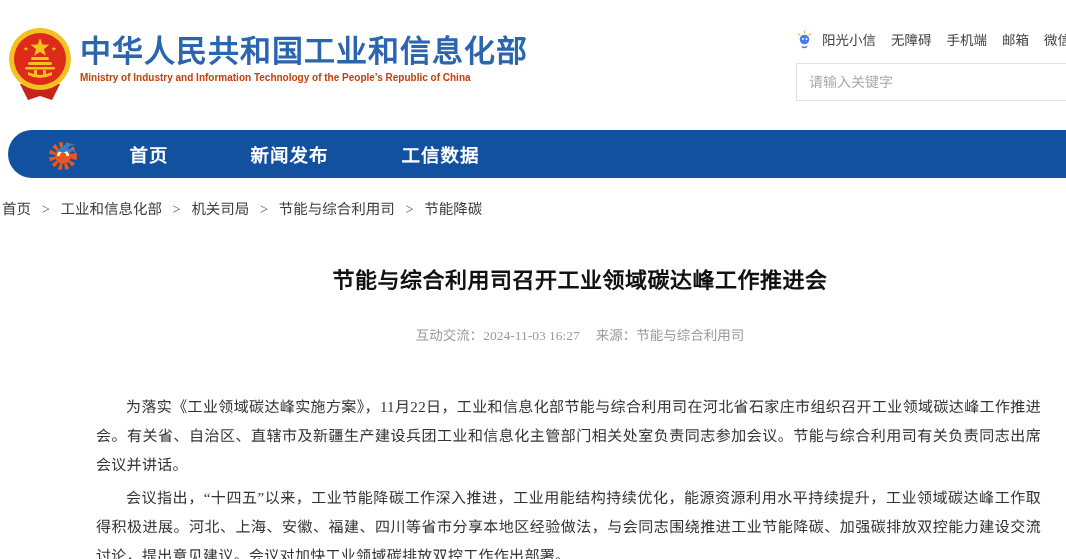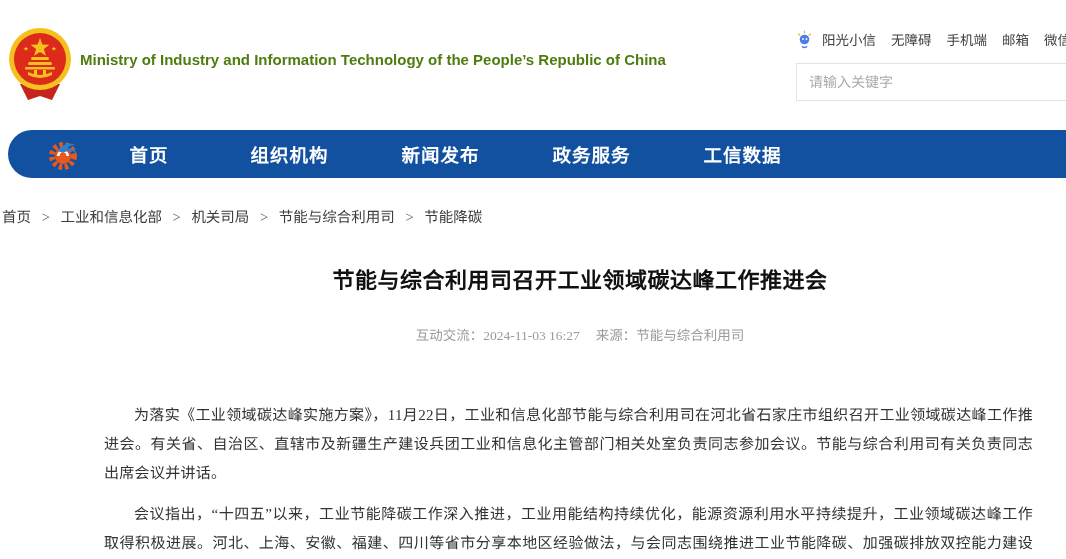--- a/index.html
+++ b/index.html
@@ -25,24 +25,24 @@
   }
   .site-title {
     font-size: 31px;
     font-weight: bold;
     color: #2a65b0;
     letter-spacing: 1px;
     line-height: 36px;
     white-space: nowrap;
   }
   .site-subtitle {
-    margin-top: 17px;
-    font-size: 15px;
-    font-weight: bold;
-    color: #4d7c0f;
+    margin-top: 2px;
+    font-size: 10px;
+    font-weight: bold;
+    color: #c2410c;
     white-space: nowrap;
   }
   .header-right {
     position: absolute;
     left: 796px; top: 29px;
     width: 280px;
   }
   .quick-links {
     display: flex;
     align-items: center;
@@ -94,21 +94,21 @@
     letter-spacing: 1px;
     text-decoration: none;
     cursor: pointer;
     white-space: nowrap;
   }
   .nav-item:first-of-type { width: 130px; }
 
   
   .breadcrumb {
     position: absolute;
-    top: 205px; left: 2px;
+    top: 197px; left: 2px;
     font-family: "Liberation Serif", serif;
     font-size: 14.5px;
     color: #3c3c3c;
     white-space: nowrap;
   }
   .breadcrumb a { color: #3c3c3c; text-decoration: none; cursor: pointer; }
   .breadcrumb .sep { color: #555; padding: 0 7px; }
 
   
   .article-title {
@@ -135,21 +135,21 @@
     position: absolute;
     top: 389px; left: 92px;
     width: 953px;
     font-family: "Liberation Serif", serif;
     font-size: 15px;
     line-height: 29px;
     color: #333;
     text-align: justify;
     letter-spacing: 0.3px;
   }
-  .article-body p { text-indent: 2em; margin: 12px; }
+  .article-body p { text-indent: 2em; margin: 4px; }
 </style>
 </head>
 <body>
 
 <div class="page">
 
   <header>
     <div class="emblem">
       <svg viewBox="0 0 64 78" width="64" height="78">
         <path d="M12 58 L20 74 L32 70 L44 74 L52 58 Z" fill="#c6231a"></path>
@@ -160,20 +160,21 @@
         <polygon points="46,21 47,23.6 49.8,23.7 47.6,25.4 48.4,28.1 46,26.5 43.6,28.1 44.4,25.4 42.2,23.7 45,23.6" fill="#f5c11e" transform="scale(0.62) translate(28,12)"></polygon>
         <rect x="20" y="36" width="24" height="3" rx="1.5" fill="#f5c11e"></rect>
         <rect x="23" y="31" width="18" height="3" rx="1.5" fill="#f5c11e"></rect>
         <rect x="17" y="41" width="30" height="2.5" rx="1.2" fill="#f5c11e"></rect>
         <path d="M20 46 Q32 52 44 46 L44 49 Q32 55 20 49 Z" fill="#f5c11e"></path>
         <rect x="26" y="44" width="3" height="6" fill="#f5c11e"></rect>
         <rect x="35" y="44" width="3" height="6" fill="#f5c11e"></rect>
       </svg>
     </div>
     <div class="titles">
+      <div class="site-title">中华人民共和国工业和信息化部</div>
       <div class="site-subtitle">Ministry of Industry and Information Technology of the People’s Republic of China</div>
     </div>
 
     <div class="header-right">
       <div class="quick-links">
         <span class="sun-icon">
           <svg viewBox="0 0 17 19" width="17" height="19">
             <g stroke="#f0b429" stroke-width="1.2" stroke-linecap="round">
               <line x1="8.5" y1="1" x2="8.5" y2="3"></line>
               <line x1="2.5" y1="4" x2="4" y2="5.2"></line>
@@ -199,23 +200,21 @@
     <span class="nav-logo">
       <svg viewBox="0 0 38 38" width="38" height="38">
         <circle cx="17" cy="21" r="11" fill="none" stroke="#e8571d" stroke-width="6" stroke-dasharray="3.4 2.6"></circle>
         <circle cx="17" cy="21" r="8" fill="#e8571d"></circle>
         <path d="M17 21 m-6 0 a6 6 0 1 1 12 0 l-12 0" fill="#fff"></path>
         <path d="M12 16 Q20 4 32 11 Q26 8 20 14 Q28 12 31 19 Q25 13 17 18 Z" fill="#2f7fd0"></path>
         <circle cx="17" cy="21" r="3.4" fill="#e8571d"></circle>
       </svg>
     </span>
     <a class="nav-item">首页</a>
-    <a class="nav-item">组织机构</a>
     <a class="nav-item">新闻发布</a>
-    <a class="nav-item">政务服务</a>
     <a class="nav-item">工信数据</a>
   </nav>
 
   <div class="breadcrumb">
     <a>首页</a>
     <span class="sep">&gt;</span>
     <a>工业和信息化部</a>
     <span class="sep">&gt;</span>
     <a>机关司局</a>
     <span class="sep">&gt;</span>

